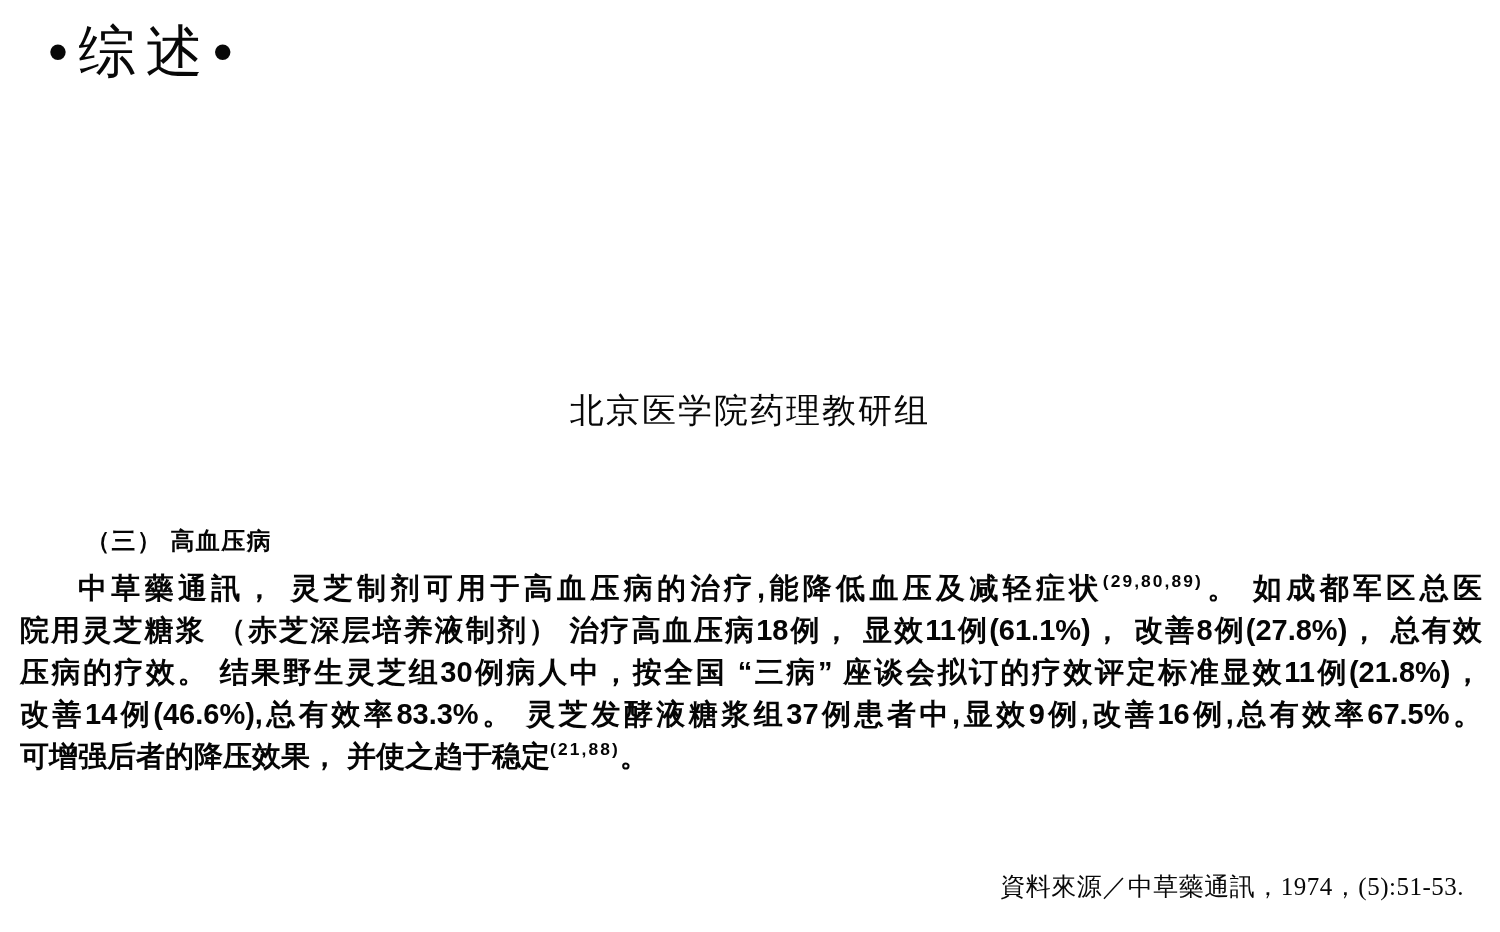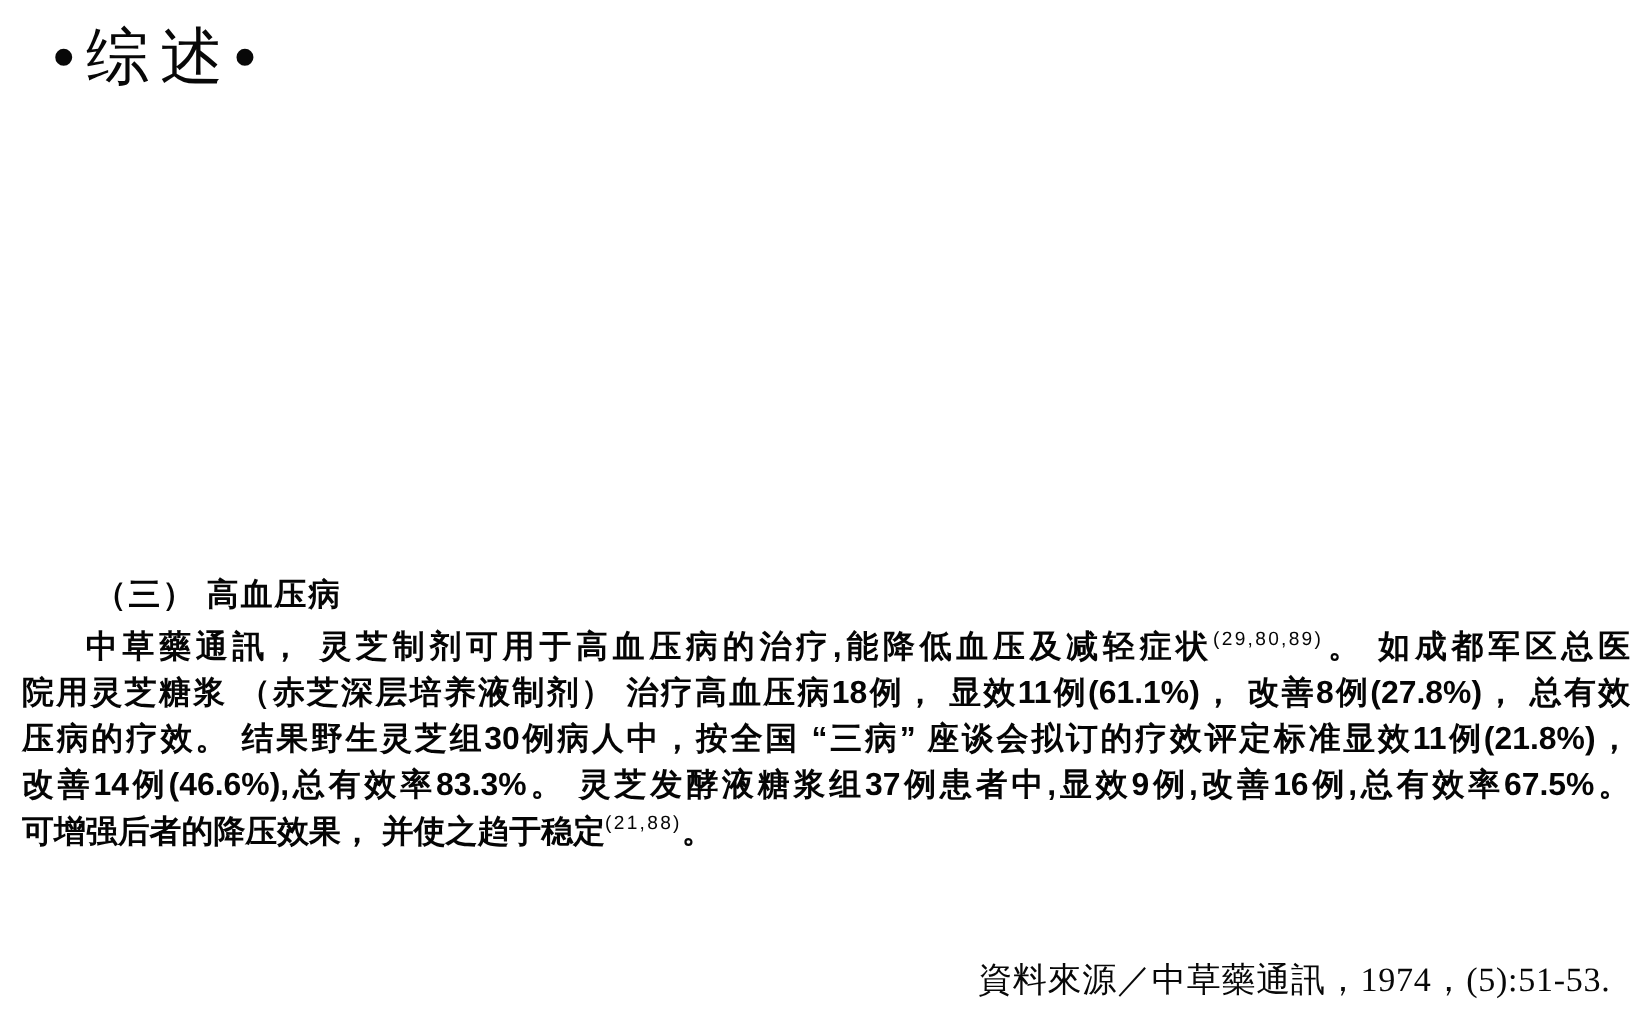--- a/index.html
+++ b/index.html
@@ -61,61 +61,62 @@
   .body-block {
     position: absolute;
     top: 520px; left: 20px; right: 18px;
     font-size: 29px;
     font-weight: bold;
     line-height: 42px;
     color: #050505;
   }
   .section-heading {
     padding-left: 66px;
-    font-size: 29px;
+    font-size: 24px;
     letter-spacing: 0.06em;
     margin-bottom: 5px;
   }
   .line {
     text-align: justify;
     text-align-last: justify;
     min-height: 42px;
   }
   .line.indent { text-indent: 2em; }
   .line.no-just {
     text-align: right;
     text-align-last: left;
   }
   sup.ref {
     font-size: 0.60em;
-    font-weight: normal;
+    font-weight: bold;
     letter-spacing: 0.12em;
     vertical-align: super;
     line-height: 0;
     margin-top: 42px;
   }
   
   .source {
     position: absolute;
     top: 870px; right: 36px;
-    font-size: 31px;
+    font-size: 25px;
     font-weight: normal;
     font-family: "Liberation Serif", serif;
     letter-spacing: 0.02em;
     white-space: nowrap;
   }
 </style>
 </head>
 <body>
 
 <div class="page">
 
   <div class="column-label">•综述•</div>
 
 
+  <div class="author">北京医学院药理教研组</div>
 
   <div class="body-block">
 
     <div class="section-heading">（三） 高血压病</div>
 
     <div class="line indent"><span>中草藥通訊， 灵芝制剂可用于高血压病的治疗,能降低血压及减轻症状</span><sup class="ref">(29,80,89)</sup><span>。 如成都军区总医</span></div>
 
     <div class="line"><span>院用灵芝糖浆 （赤芝深层培养液制剂） 治疗高血压病18例， 显效11例(61.1%)， 改善8例(27.8%)， 总有效</span></div>
 
 

